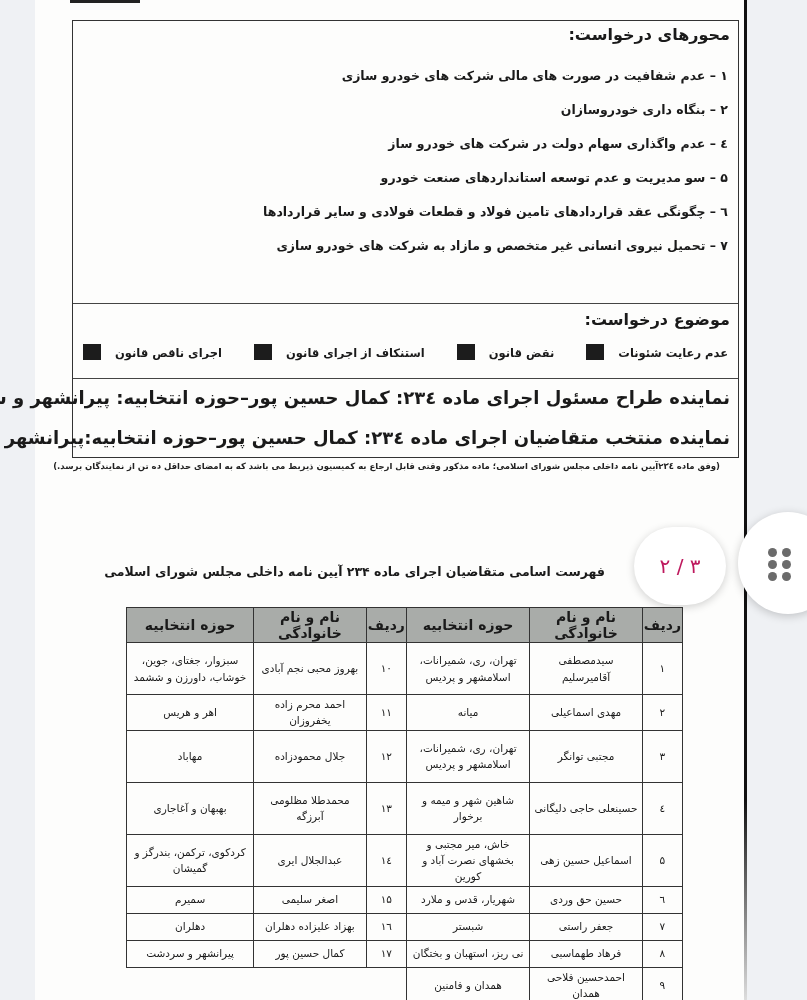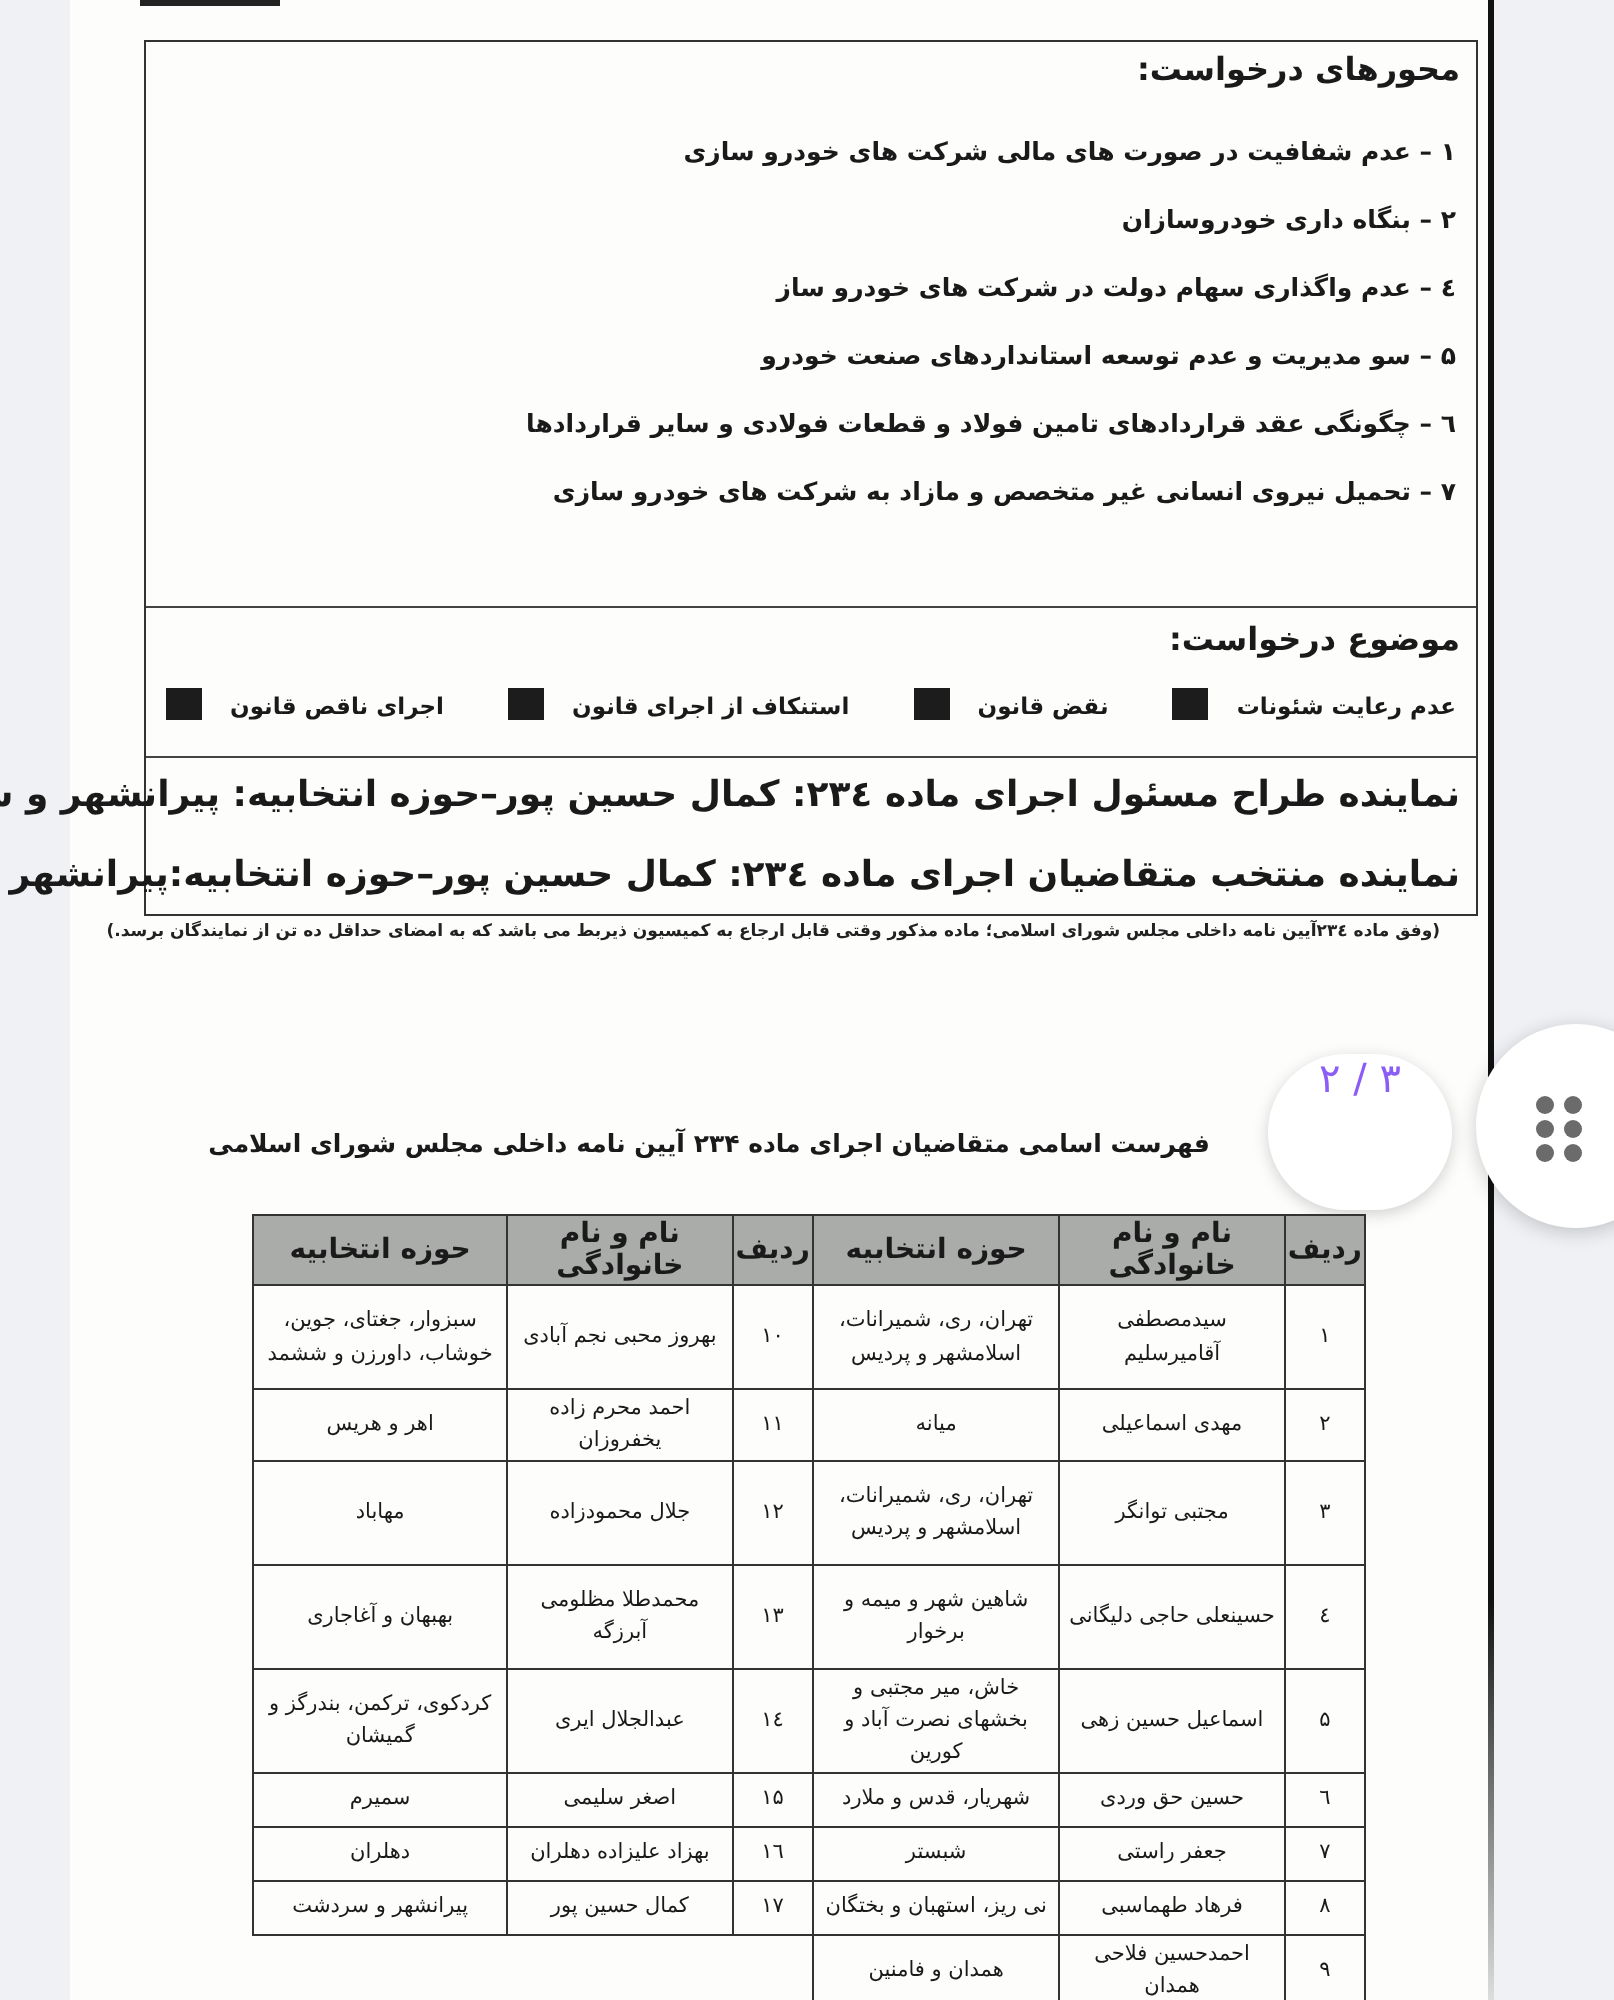--- a/index.html
+++ b/index.html
@@ -47,22 +47,22 @@
     position:absolute; left:120px; top:461px; width:600px; font-size:8.5px; font-weight:bold;
     direction:rtl; text-align:center; white-space:nowrap; color:#222;
   }
   .list-title {
     position:absolute; left:215px; top:564px; width:390px; font-size:12.5px; font-weight:bold;
     direction:rtl; text-align:center; white-space:nowrap;
   }
   .page-badge {
     position:absolute; left:634px; top:527px; width:92px; height:78px; border-radius:39px;
     background:#fff; box-shadow:0 2px 8px rgba(0,0,0,0.18);
-    display:flex; align-items:flex-start; justify-content:center;
-    font-size:20px; color:#8b5cf6; direction:rtl; letter-spacing:4px;
+    display:flex; align-items:center; justify-content:center;
+    font-size:20px; color:#be185d; direction:rtl; letter-spacing:4px;
   }
   .menu-btn {
     position:absolute; left:738px; top:512px; width:100px; height:102px; border-radius:50%;
     background:#fff; box-shadow:0 2px 10px rgba(0,0,0,0.2);
   }
   .dots {
     position:absolute; left:30px; top:36px; width:26px; height:32px;
     display:grid; grid-template-columns:repeat(2,9px); grid-template-rows:repeat(3,9px);
     gap:3px 5px;
   }

